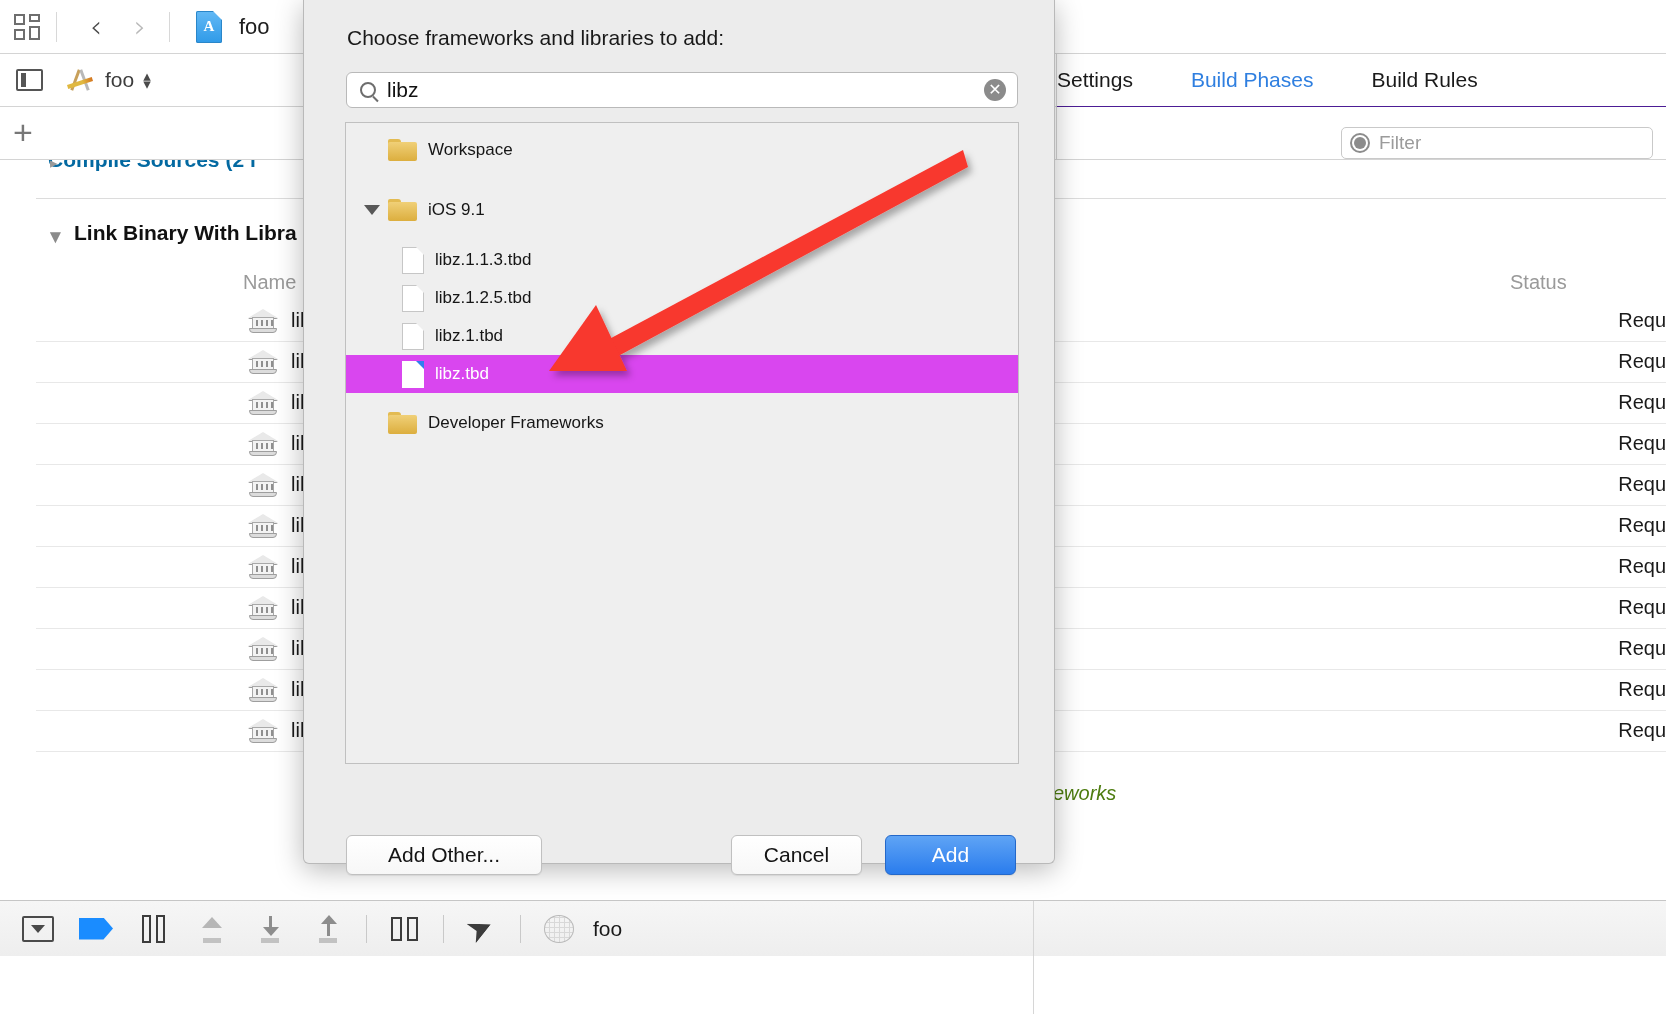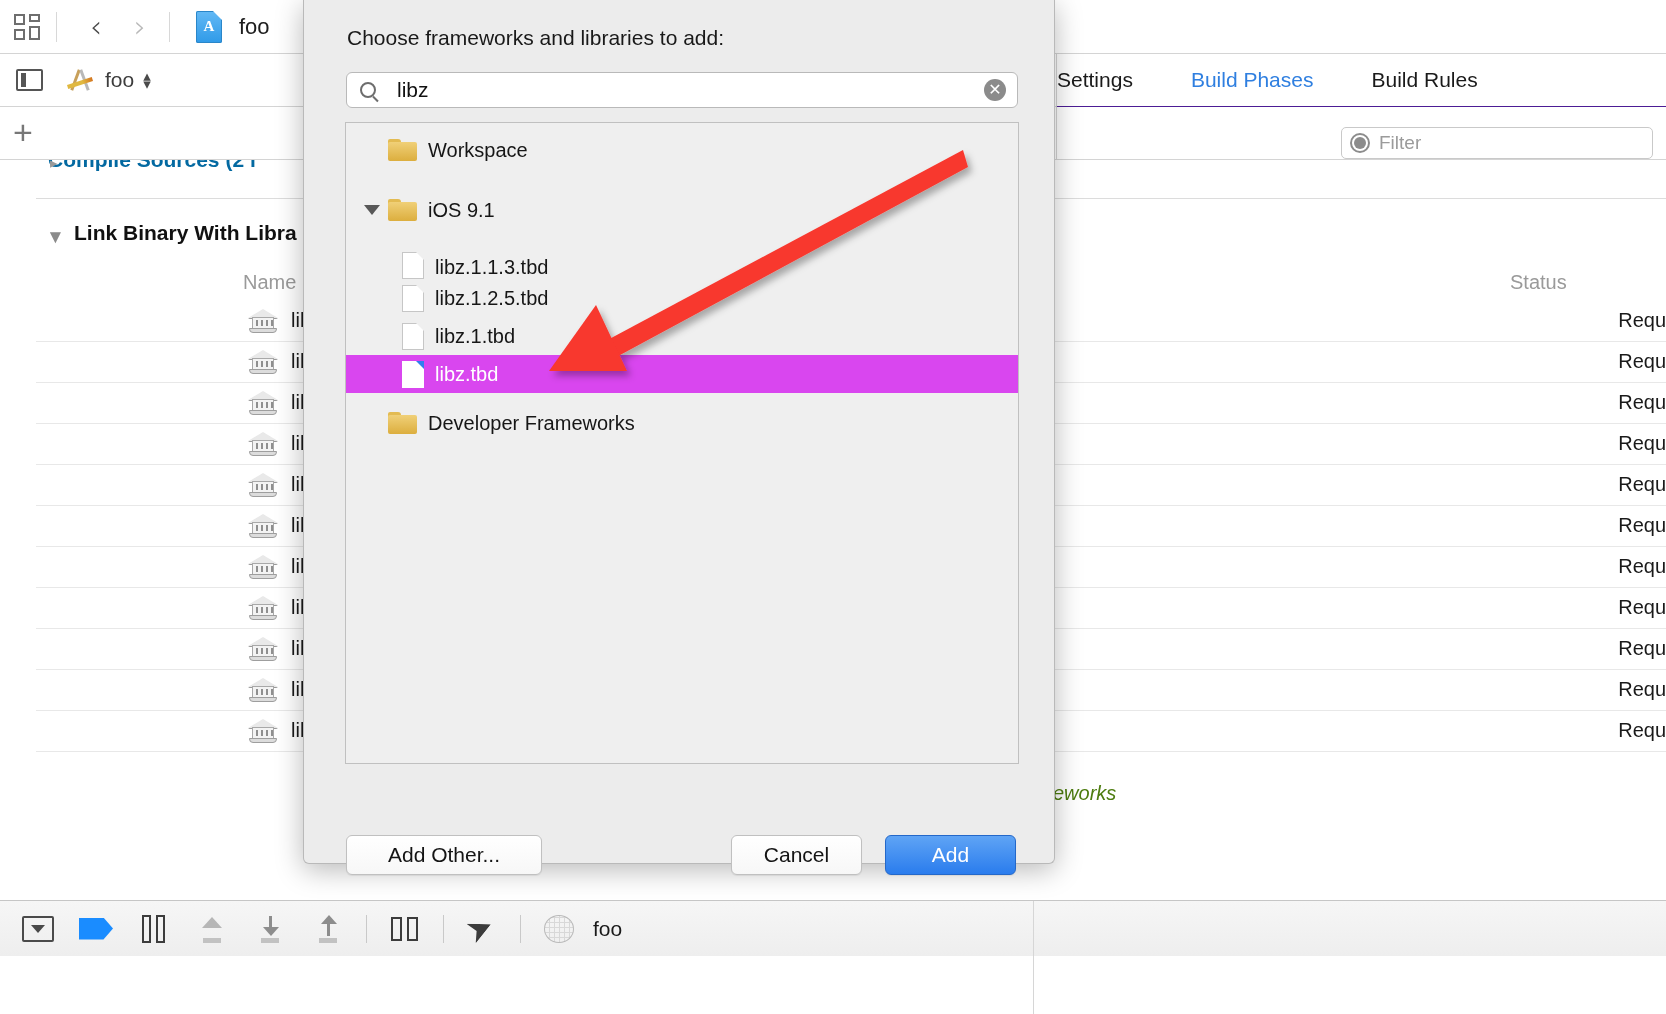--- a/index.html
+++ b/index.html
@@ -513,21 +513,21 @@
     content: "";
     position: absolute;
     right: -5px; bottom: -4px;
     width: 7px; height: 2px;
     background: #6d6d6d;
     transform: rotate(45deg);
   }
   .search-val {
     font-size: 21px;
     color: #111;
-    margin-left: 21px;
+    margin-left: 11px;
     flex: 1;
   }
   .clear-btn {
     width: 22px; height: 22px;
     border-radius: 50%;
     background: #8b8b8b;
     margin-right: 11px;
     color: #ffffff;
     font-size: 16px;
     line-height: 21px;
@@ -588,21 +588,21 @@
   .file-ico::after {
     content:"";
     position:absolute; right:-1px; top:-1px;
     border-width: 0 8px 8px 0;
     border-style: solid;
     border-color: transparent #efefef transparent transparent;
   }
   .tree-row.selected .file-ico { border-color: #ffffff; }
   .tree-row.selected .file-ico::after { border-right-color: #2f7fef; }
   .tree-label {
-    font-size: 20px;
+    font-size: 17px;
     color: #161616;
     margin-left: 11px;
     white-space: nowrap;
   }
 
   .sheet-btn {
     position: absolute;
     height: 40px;
     border-radius: 6px;
     font-size: 21px;
@@ -884,21 +884,21 @@
           </div>
           <div class="tree-row" style="top: 68px;">
             <span style="display: inline-block; flex: 0 0 auto; width: 18px;"></span>
             <span class="disclosure" style="margin-right: 8px;"></span>
             <span class="folder-ico">
               <span class="tab-t"></span>
               <span class="bodyf"></span>
             </span>
             <span class="tree-label">iOS 9.1</span>
           </div>
-          <div class="tree-row" style="top: 118px; align-items: flex-end;">
+          <div class="tree-row" style="top: 118px;">
             <span style="display: inline-block; flex: 0 0 auto; width: 56px;"></span>
             <span class="file-ico"></span>
             <span class="tree-label">libz.1.1.3.tbd</span>
           </div>
           <div class="tree-row" style="top: 156px;">
             <span style="display: inline-block; flex: 0 0 auto; width: 56px;"></span>
             <span class="file-ico"></span>
             <span class="tree-label">libz.1.2.5.tbd</span>
           </div>
           <div class="tree-row" style="top: 194px; text-align: center;">

